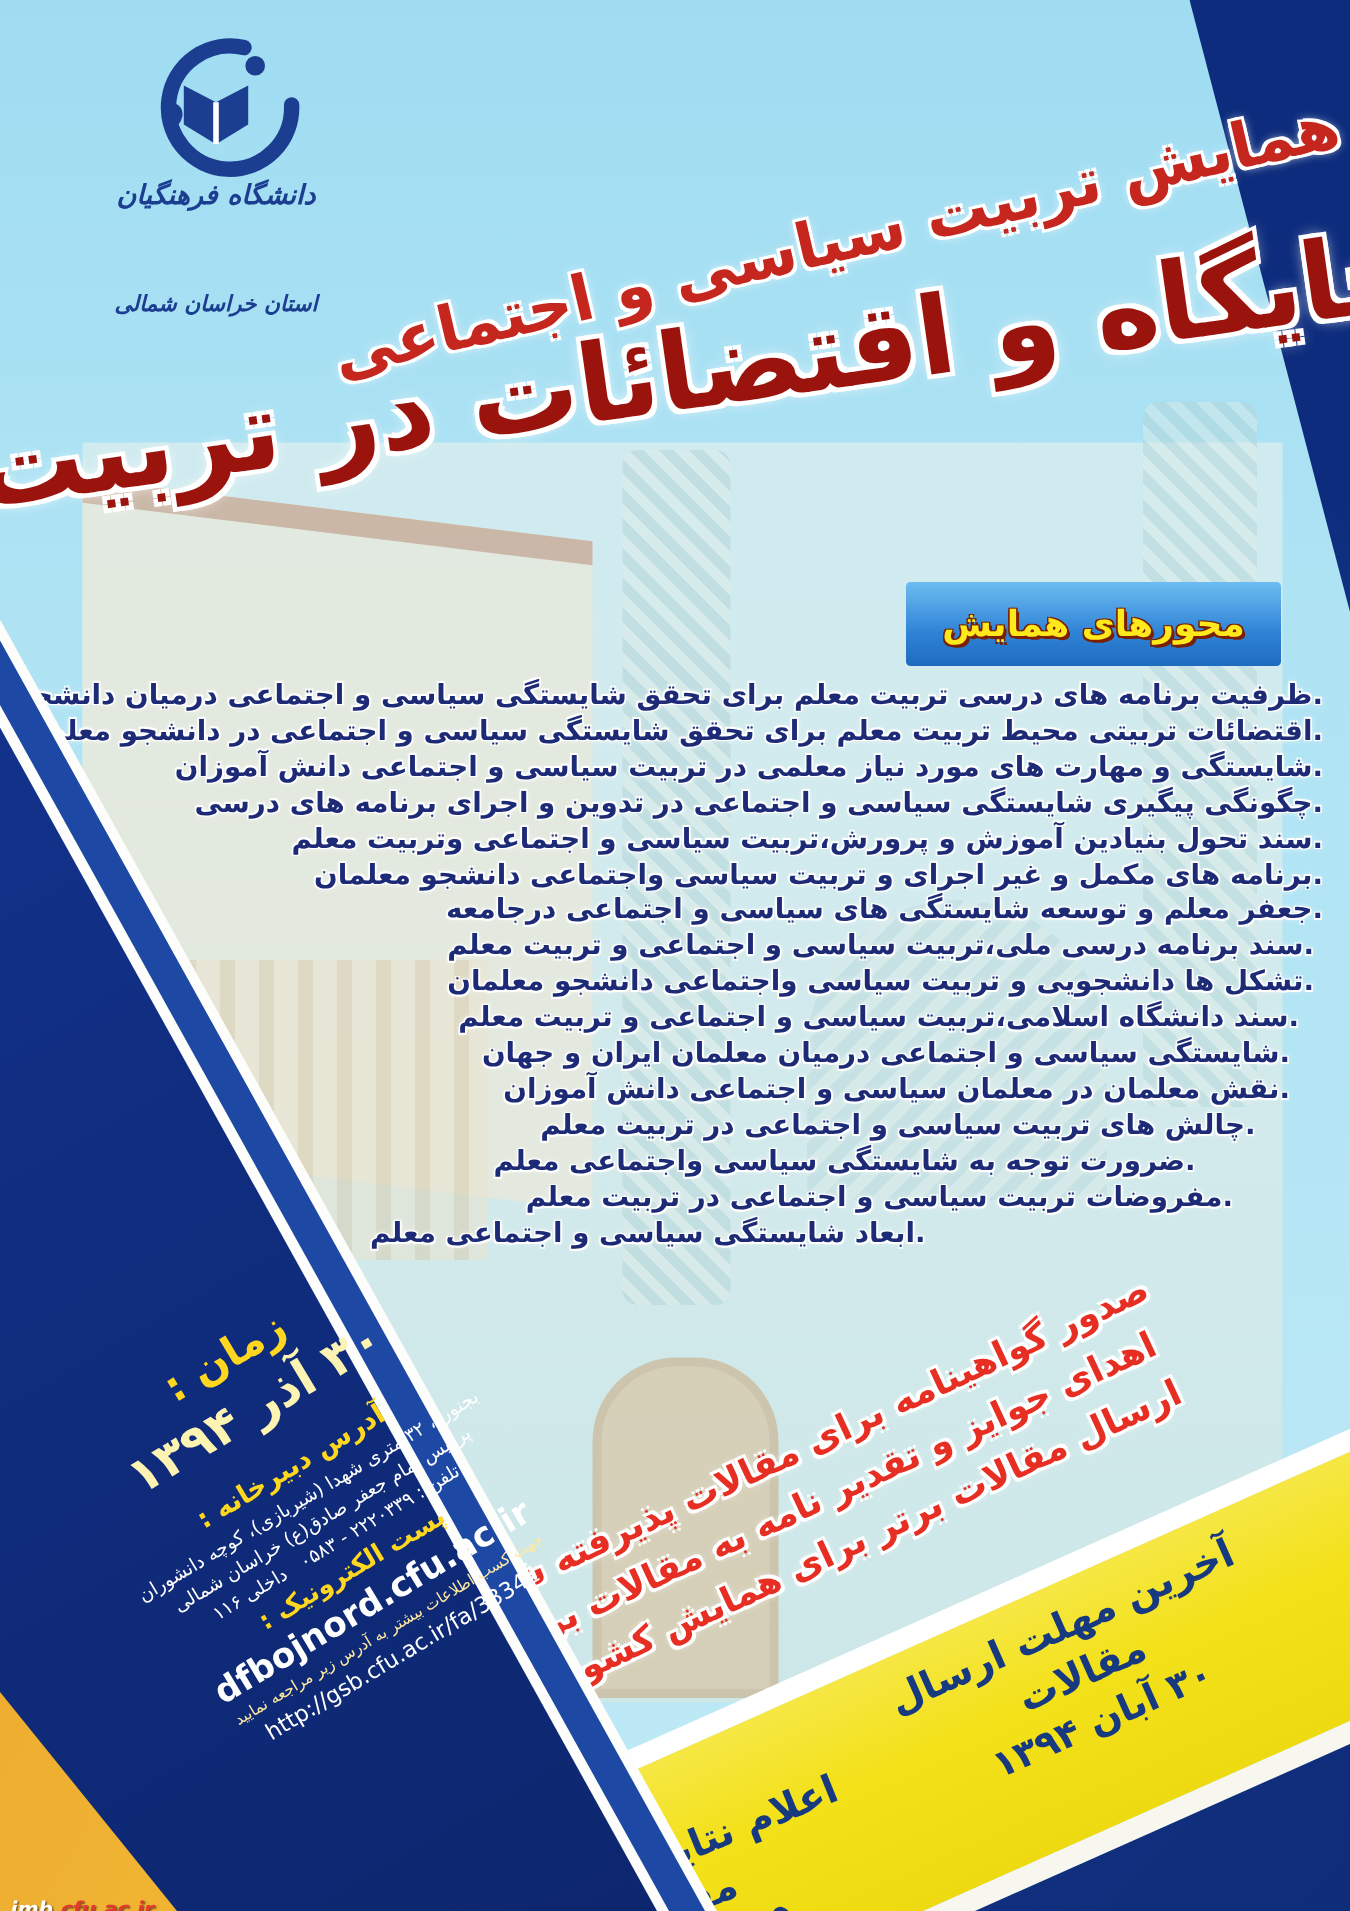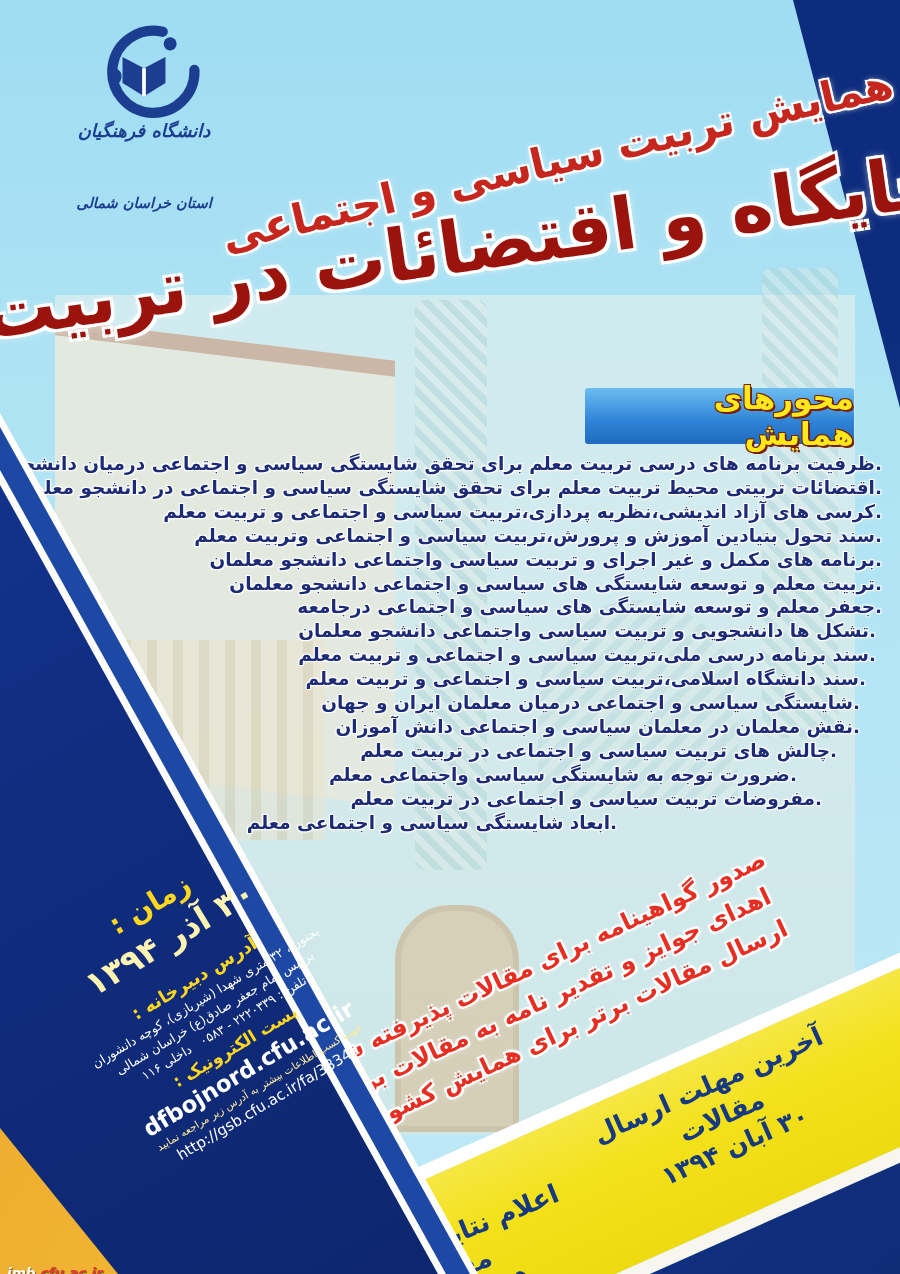--- a/index.html
+++ b/index.html
@@ -35,22 +35,22 @@
     font-size:42px;font-weight:bold;color:#c5261d;
     text-shadow:-2px -2px 0 #fff,2px -2px 0 #fff,-2px 2px 0 #fff,2px 2px 0 #fff,0 0 7px #fff;}
   .title-main{left:-30px;top:205px;width:980px;text-align:center;white-space:nowrap;
     transform:rotate(-8deg);
     font-size:72px;font-weight:bold;color:#9b130d;
     text-shadow:-3px -3px 0 #fff,3px -3px 0 #fff,-3px 3px 0 #fff,3px 3px 0 #fff,0 0 10px #fff;}
   
   .badge{right:46px;top:388px;width:250px;height:56px;border-radius:3px;
     background:linear-gradient(180deg,#6cbdf0 0%,#2f83d6 60%,#1e6bbf 100%);
     display:flex;align-items:center;justify-content:center;
-    font-size:31px;font-weight:bold;color:#ffe81c;
-    text-shadow:2px 2px 0 #7a2000,-1px -1px 0 #7a2000,1px -1px 0 #7a2000,-1px 1px 0 #7a2000;padding-left:19px;}
+    font-size:24px;font-weight:bold;color:#ffe81c;
+    text-shadow:2px 2px 0 #7a2000,-1px -1px 0 #7a2000,1px -1px 0 #7a2000,-1px 1px 0 #7a2000;}
   .topics{right:18px;top:452px;width:864px;text-align:right;
     font-size:18.5px;font-weight:bold;color:#1d2b77;line-height:23.9px;white-space:nowrap;
     text-shadow:-1px -1px 0 #fff,1px -1px 0 #fff,-1px 1px 0 #fff,1px 1px 0 #fff,0 0 4px #fff;}
   
   .perks{left:265px;top:941px;width:580px;transform:rotate(-25deg);
     text-align:center;font-size:24px;font-weight:bold;color:#e62e22;line-height:36px;
     text-shadow:-2px -2px 0 #fff,2px -2px 0 #fff,-2px 2px 0 #fff,2px 2px 0 #fff,0 0 6px #fff;}
   
   .lane{left:-150px;top:1420px;width:1700px;height:640px;
     transform:rotate(-24deg);transform-origin:0 0;}
@@ -130,27 +130,27 @@
 
   <div class="abs title-main">جایگاه و اقتضائات در تربیت معلم</div>
 
   <div class="abs badge">
     <span>محورهای همایش</span>
   </div>
 
   <div class="abs topics">
     <div>.ظرفیت برنامه های درسی تربیت معلم برای تحقق شایستگی سیاسی و اجتماعی درمیان دانشجو معلمان</div>
     <div>.اقتضائات تربیتی محیط تربیت معلم برای تحقق شایستگی سیاسی و اجتماعی در دانشجو معلم</div>
-    <div>.کرسی های آزاد اندیشی،نظریه پردازی،تربیت سیاسی و اجتماعی و تربیت معلم</div>
+    <div>.شایستگی و مهارت های مورد نیاز معلمی در تربیت سیاسی و اجتماعی دانش آموزان</div>
+    <div>.چگونگی پیگیری شایستگی سیاسی و اجتماعی در تدوین و اجرای برنامه های درسی</div>
     <div>.سند تحول بنیادین آموزش و پرورش،تربیت سیاسی و اجتماعی وتربیت معلم</div>
     <div>.برنامه های مکمل و غیر اجرای و تربیت سیاسی واجتماعی دانشجو معلمان</div>
-    <div>.تربیت معلم و توسعه شایستگی های سیاسی و اجتماعی دانشجو معلمان</div>
     <div>.جعفر معلم و توسعه شایستگی های سیاسی و اجتماعی درجامعه</div>
+    <div style="padding-right:6px">.سند برنامه درسی ملی،تربیت سیاسی و اجتماعی و تربیت معلم</div>
     <div style="padding-right:6px">.تشکل ها دانشجویی و تربیت سیاسی واجتماعی دانشجو معلمان</div>
-    <div style="padding-right:6px">.سند برنامه درسی ملی،تربیت سیاسی و اجتماعی و تربیت معلم</div>
     <div style="padding-right:16px">.سند دانشگاه اسلامی،تربیت سیاسی و اجتماعی و تربیت معلم</div>
     <div style="padding-right:22px">.شایستگی سیاسی و اجتماعی درمیان معلمان ایران و جهان</div>
     <div style="padding-right:22px">.نقش معلمان در معلمان سیاسی و اجتماعی دانش آموزان</div>
     <div style="padding-right:45px">.چالش های تربیت سیاسی و اجتماعی در تربیت معلم</div>
     <div style="padding-right:85px">.ضرورت توجه به شایستگی سیاسی واجتماعی معلم</div>
     <div style="padding-right:60px">.مفروضات تربیت سیاسی و اجتماعی در تربیت معلم</div>
     <div style="padding-right:265px">.ابعاد شایستگی سیاسی و اجتماعی معلم</div>
   </div>
 
   <div class="abs perks">

